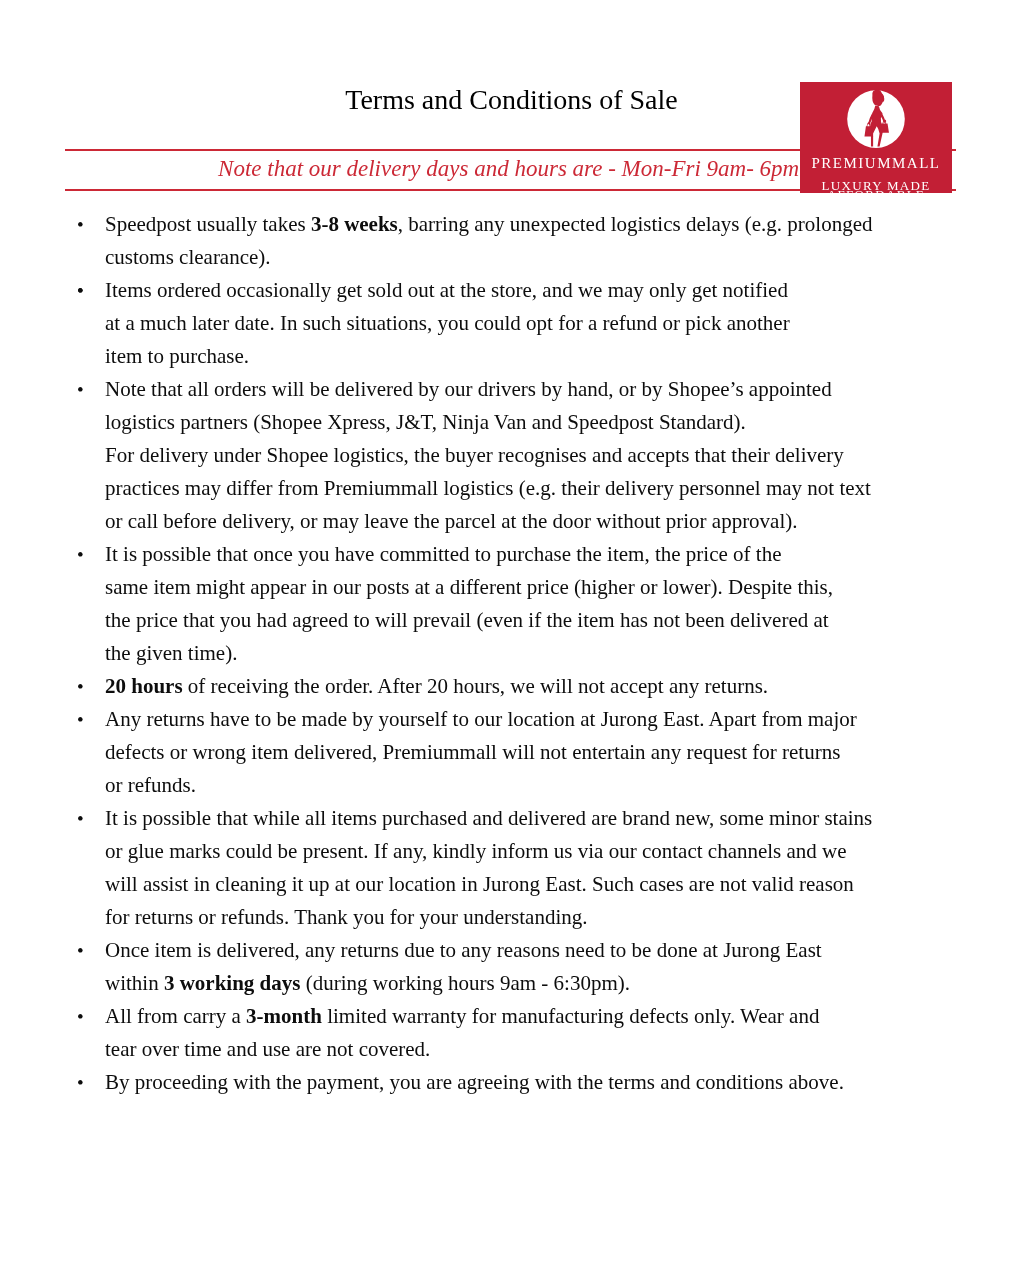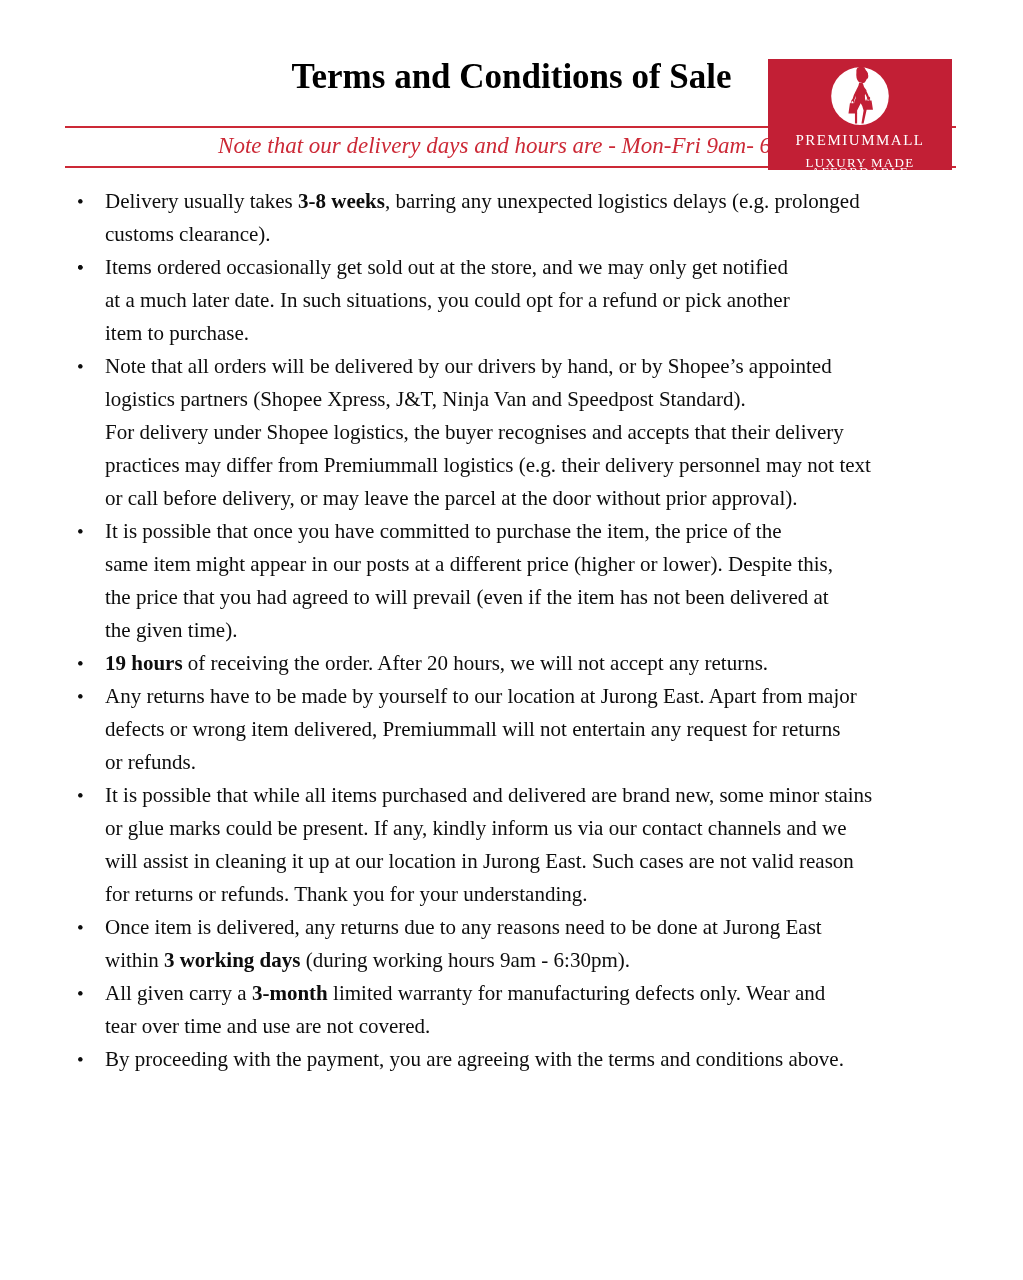--- a/index.html
+++ b/index.html
@@ -14,42 +14,42 @@
     font-family:"Liberation Serif","DejaVu Serif",serif;
     color:var(--ink);
     position:relative;
     overflow:hidden;
   }
   .page{position:relative;width:1023px;height:1280px;background:#fff;}
 
   
   .logo{
     position:absolute;top:2px;right:71px;
-    width:184px;height:111px;
+    width:152px;height:111px;
     background:var(--logo-red);
     text-align:center;
   }
   .logo svg{display:block;margin:4px auto 0;width:72px;height:72px;}
   .logo .fig{fill:var(--logo-red);}
   .logo-brand{
     color:#fff;font-size:15px;letter-spacing:1.5px;
     line-height:15px;margin-top:-2px;
     font-family:"Liberation Serif",serif;
   }
   .logo-tagline{
     color:#fff;font-size:13px;letter-spacing:1.3px;
     line-height:9px;margin-top:10px;
   }
 
   
   h1.title{
-    margin:57px 0 0;
+    margin:80px 0 0;
     text-align:center;
-    font-size:35px;line-height:40px;
-    font-weight:bold;
+    font-size:28px;line-height:40px;
+    font-weight:normal;
     color:#000;
   }
 
   
   hr.rule{
     border:none;border-top:2px solid var(--accent-red);
     margin:0 67px 0 65px;
   }
   hr.rule-top{margin-top:29px;}
   hr.rule-bottom{margin-top:5px;}
@@ -101,43 +101,43 @@
     <div class="logo-tagline">LUXURY MADE AFFORDABLE</div>
   </div>
 
   <h1 class="title">Terms and Conditions of Sale</h1>
 
   <hr class="rule rule-top">
   <div class="note">Note that our delivery days and hours are - Mon-Fri 9am- 6pm.</div>
   <hr class="rule rule-bottom">
 
   <ul class="terms" id="terms-list">
-      <li><span class="dot">•</span><span class="runs"><span>Delivery usually takes </span><b>3-8 weeks</b><span>, barring any unexpected logistics delays (e.g. prolonged
+      <li><span class="dot">•</span><span class="runs"><span>Speedpost usually takes </span><b>3-8 weeks</b><span>, barring any unexpected logistics delays (e.g. prolonged
 customs clearance).</span></span></li>
       <li><span class="dot">•</span></li>
       <li><span class="dot">•</span><span class="runs"><span>Items ordered occasionally get sold out at the store, and we may only get notified
 at a much later date. In such situations, you could opt for a refund or pick another
 item to purchase.</span></span></li>
       <li><span class="dot">•</span><span class="runs"><span>Note that all orders will be delivered by our drivers by hand, or by Shopee’s appointed
 logistics partners (Shopee Xpress, J&amp;T, Ninja Van and Speedpost Standard).
 For delivery under Shopee logistics, the buyer recognises and accepts that their delivery
 practices may differ from Premiummall logistics (e.g. their delivery personnel may not text
 or call before delivery, or may leave the parcel at the door without prior approval).</span></span></li>
       <li><span class="dot">•</span><span class="runs"><span>It is possible that once you have committed to purchase the item, the price of the
 same item might appear in our posts at a different price (higher or lower). Despite this,
 the price that you had agreed to will prevail (even if the item has not been delivered at
 the given time).</span></span></li>
-      <li><span class="dot">•</span><span class="runs"><b>19 hours</b><span> of receiving the order. After 20 hours, we will not accept any returns.</span></span></li>
+      <li><span class="dot">•</span><span class="runs"><b>20 hours</b><span> of receiving the order. After 20 hours, we will not accept any returns.</span></span></li>
       <li><span class="dot">•</span><span class="runs"><span>Any returns have to be made by yourself to our location at Jurong East. Apart from major
 defects or wrong item delivered, Premiummall will not entertain any request for returns
 or refunds.</span></span></li>
       <li><span class="dot">•</span><span class="runs"><span>It is possible that while all items purchased and delivered are brand new, some minor stains
 or glue marks could be present. If any, kindly inform us via our contact channels and we
 will assist in cleaning it up at our location in Jurong East. Such cases are not valid reason
 for returns or refunds. Thank you for your understanding.</span></span></li>
       <li><span class="dot">•</span><span class="runs"><span>Once item is delivered, any returns due to any reasons need to be done at Jurong East
 within </span><b>3 working days</b><span> (during working hours 9am - 6:30pm).</span></span></li>
-      <li><span class="dot">•</span><span class="runs"><span>All given carry a </span><b>3-month</b><span> limited warranty for manufacturing defects only. Wear and
+      <li><span class="dot">•</span><span class="runs"><span>All from carry a </span><b>3-month</b><span> limited warranty for manufacturing defects only. Wear and
 tear over time and use are not covered.</span></span></li>
       <li><span class="dot">•</span><span class="runs"><span>By proceeding with the payment, you are agreeing with the terms and conditions above.</span></span></li>
     </ul>
 
 </div>
 
 </body></html>

